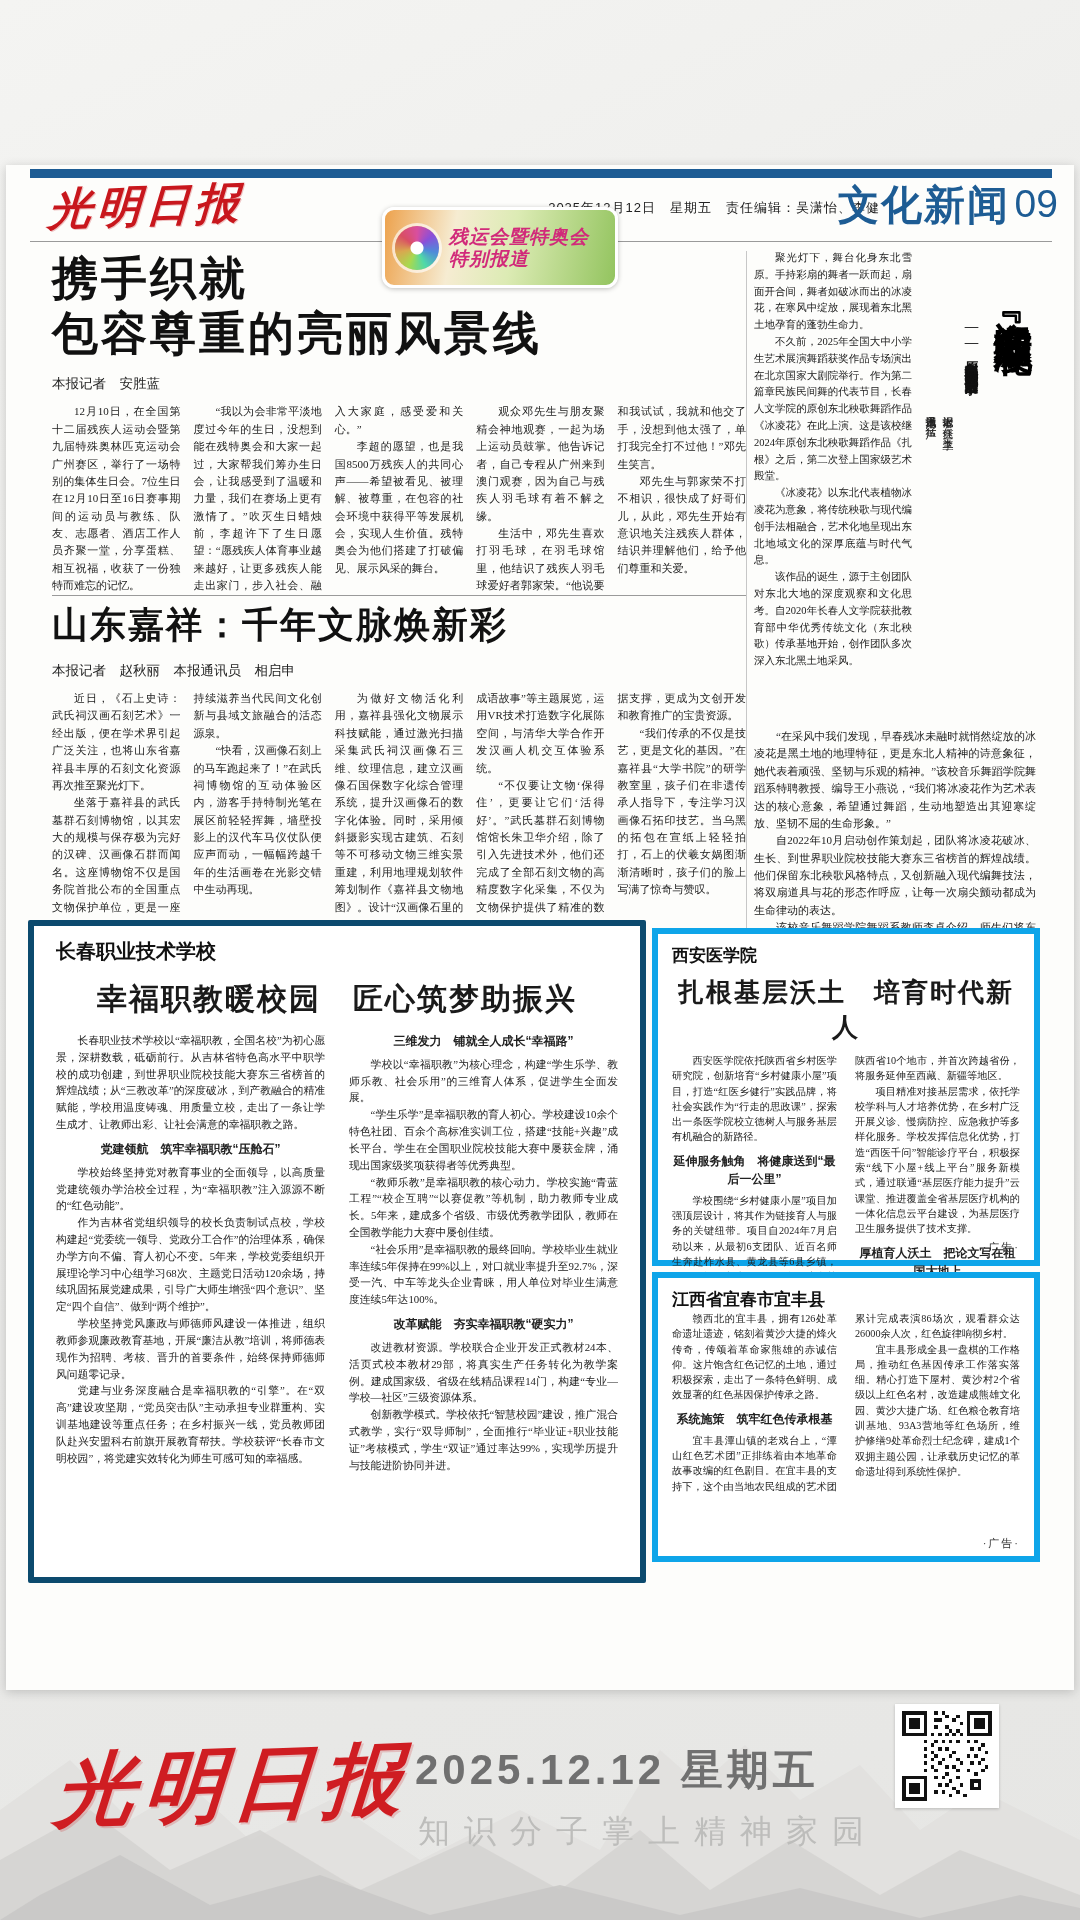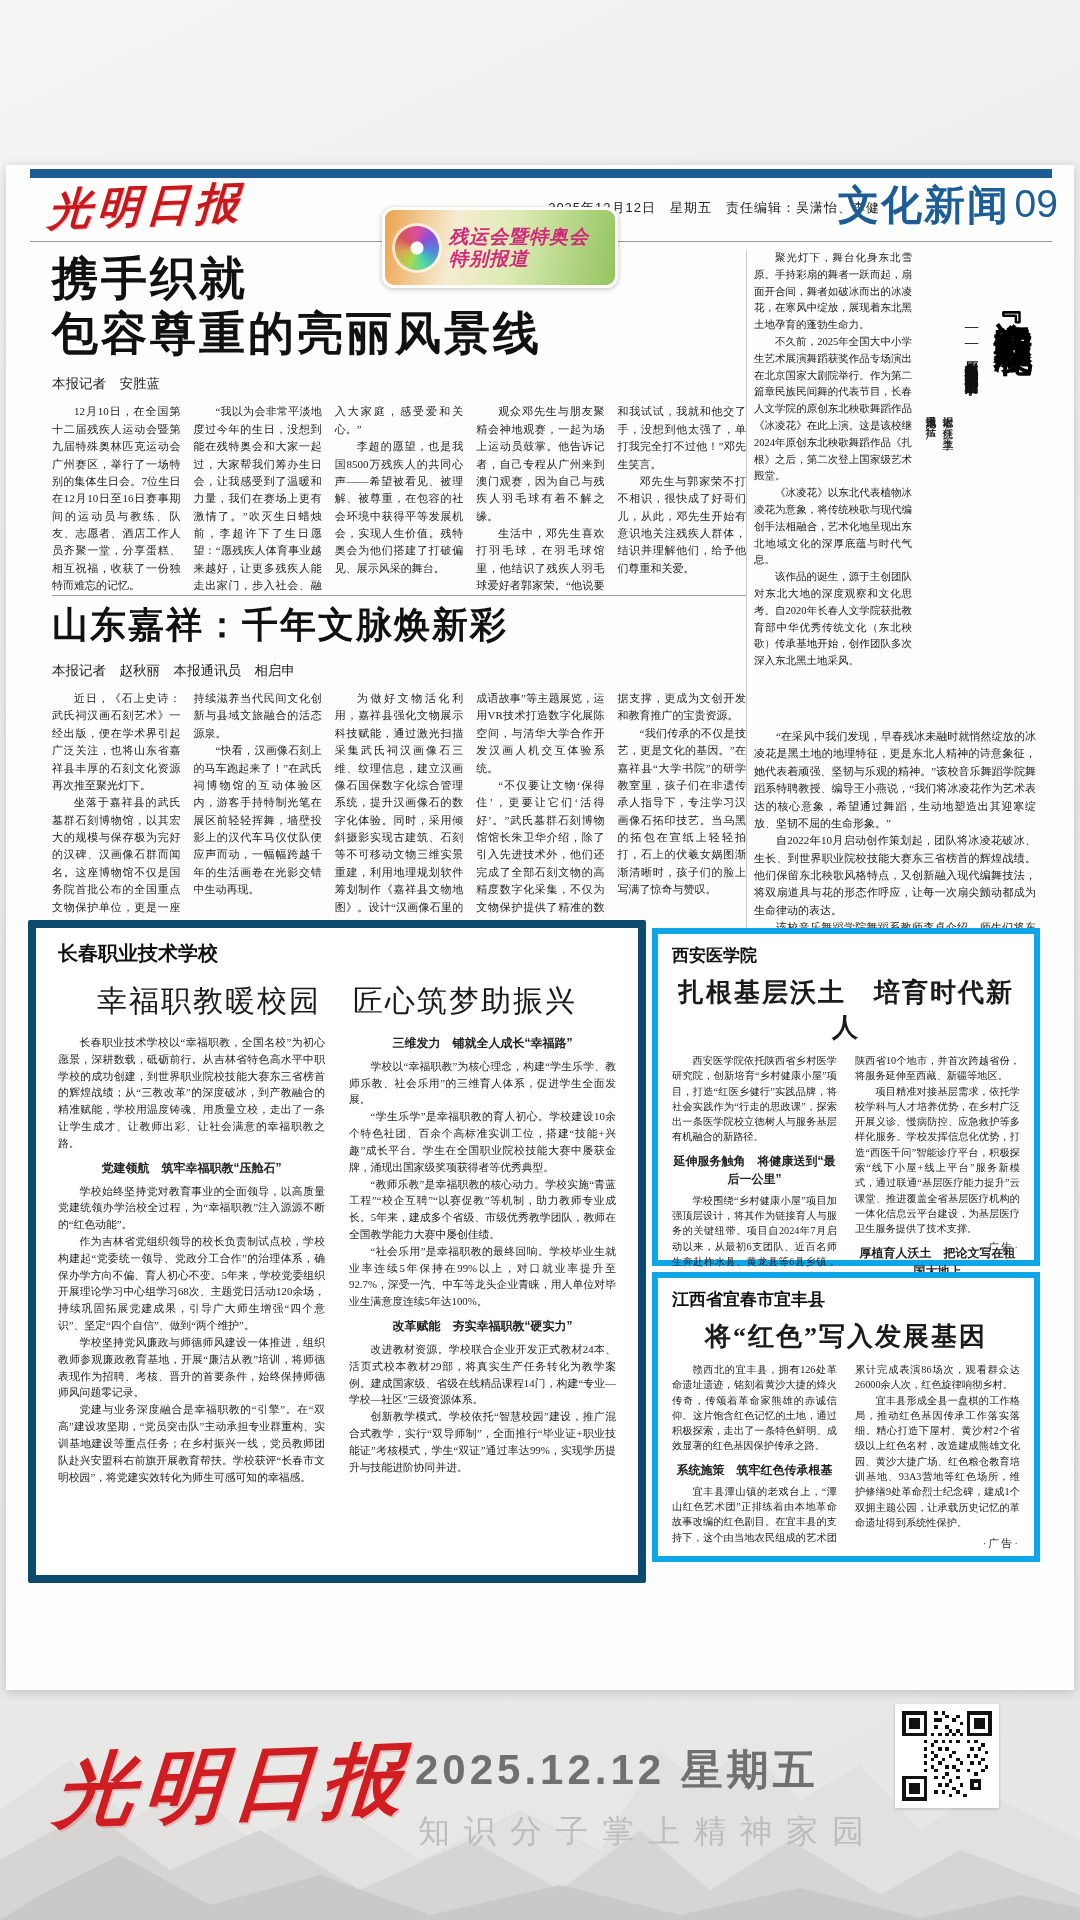--- a/index.html
+++ b/index.html
@@ -70,24 +70,24 @@
     font-size:11px; line-height:17px; padding-top:118px; color:#222; }
   .v-subtitle { writing-mode:vertical-rl; text-orientation:upright; font-size:13.5px;
     font-weight:700; padding-top:28px; letter-spacing:1px; color:#111; }
   .v-title { writing-mode:vertical-rl; text-orientation:upright; font-size:39px; font-weight:900;
     letter-spacing:2px; color:#000; font-family:"Liberation Sans","DejaVu Sans",sans-serif; }
   .bl-wide { position:absolute; left:4px; top:466px; width:282px; height:222px;
     font-size:11px; line-height:1.58; text-align:justify; overflow:hidden;margin-top:12px; }
 
   
   .redbox { left:22px; top:755px; width:618px; height:663px; background:#fff;
-    border:8px solid #0c4a6e; border-radius:2px; padding:12px 22px; }
+    border:6px solid #0c4a6e; border-radius:2px; padding:12px 22px; }
   .kicker { font-size:20px; font-weight:700; color:#111;
     font-family:"Liberation Sans","DejaVu Sans",sans-serif; }
-  .redbox .box-title { font-size:30px; font-weight:400; text-align:center; letter-spacing:2px;
+  .redbox .box-title { font-size:30px; font-weight:700; text-align:center; letter-spacing:2px;
     margin:14px 0 12px; }
   .redbox .body-cols { column-count:2; column-gap:24px; height:500px; font-size:10.8px; line-height:1.56; }
 
   
   .adbox { background:#fff; border:6px solid #0ea5e9; padding:10px 14px; }
   .adbox .box-title { font-size:26px; font-weight:900; text-align:center; letter-spacing:2px; margin:8px 0; }
   .adbox .kicker { font-size:17px; }
   .adbox .body-cols { column-count:2; column-gap:18px; font-size:10.2px; line-height:1.5; }
   .xianbox { left:646px; top:763px; width:388px; height:338px; }
   .xianbox .body-cols { height:238px; }
@@ -204,21 +204,20 @@
         <div class="sec-head">延伸服务触角　将健康送到“最后一公里”</div>
         <p class="para">学校围绕“乡村健康小屋”项目加强顶层设计，将其作为链接育人与服务的关键纽带。项目自2024年7月启动以来，从最初6支团队、近百名师生奔赴柞水县、黄龙县等6县乡镇，到2025年94支队伍、4230名师生奔赴陕西省10个地市，并首次跨越省份，将服务延伸至西藏、新疆等地区。</p>
         <p class="para">项目精准对接基层需求，依托学校学科与人才培养优势，在乡村广泛开展义诊、慢病防控、应急救护等多样化服务。学校发挥信息化优势，打造“西医千问”智能诊疗平台，积极探索“线下小屋+线上平台”服务新模式，通过联通“基层医疗能力提升”云课堂、推进覆盖全省基层医疗机构的一体化信息云平台建设，为基层医疗卫生服务提供了技术支撑。</p>
         <div class="sec-head">厚植育人沃土　把论文写在祖国大地上</div>
       </div>
     <div class="ad-label">·广告·</div>
   </div>
 
   <div class="abs adbox yifengbox">
     <div class="kicker">江西省宜春市宜丰县</div>
-    <div class="box-title">将“红色”写入发展基因</div>
     <div class="body-cols">
         <p class="para">赣西北的宜丰县，拥有126处革命遗址遗迹，铭刻着黄沙大捷的烽火传奇，传颂着革命家熊雄的赤诚信仰。这片饱含红色记忆的土地，通过积极探索，走出了一条特色鲜明、成效显著的红色基因保护传承之路。</p>
         <div class="sec-head">系统施策　筑牢红色传承根基</div>
         <p class="para">宜丰县潭山镇的老戏台上，“潭山红色艺术团”正排练着由本地革命故事改编的红色剧目。在宜丰县的支持下，这个由当地农民组成的艺术团累计完成表演86场次，观看群众达26000余人次，红色旋律响彻乡村。</p>
         <p class="para">宜丰县形成全县一盘棋的工作格局，推动红色基因传承工作落实落细。精心打造下屋村、黄沙村2个省级以上红色名村，改造建成熊雄文化园、黄沙大捷广场、红色粮仓教育培训基地、93A3营地等红色场所，维护修缮9处革命烈士纪念碑，建成1个双拥主题公园，让承载历史记忆的革命遗址得到系统性保护。</p>
       </div>
     <div class="ad-label">·广告·</div>
   </div>
 
 </div>

